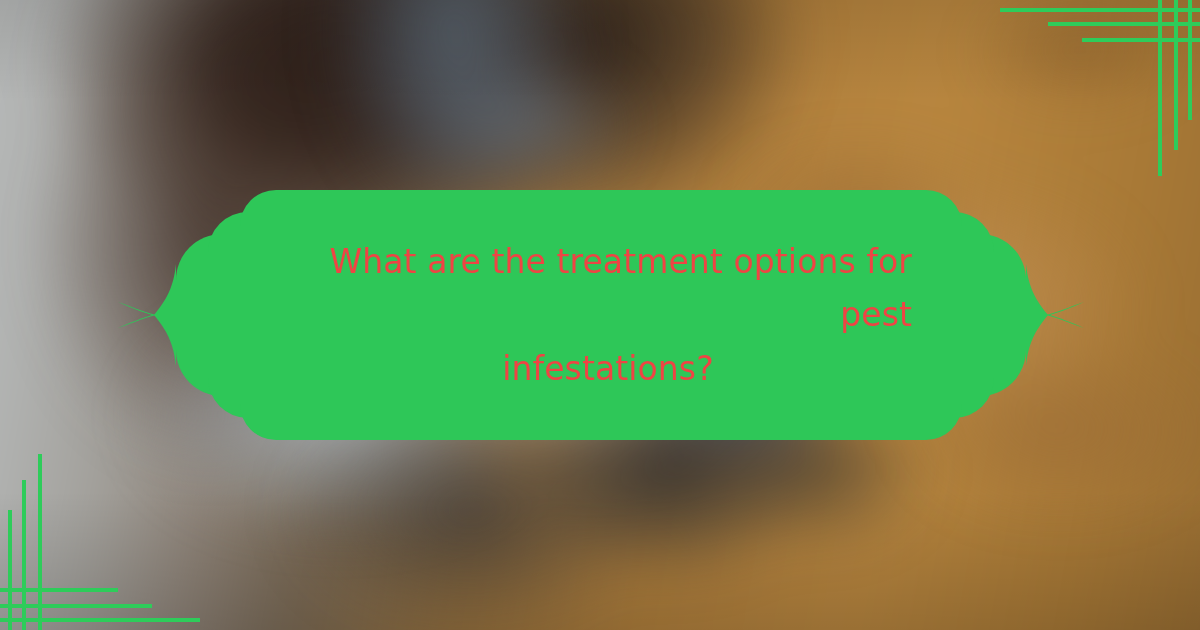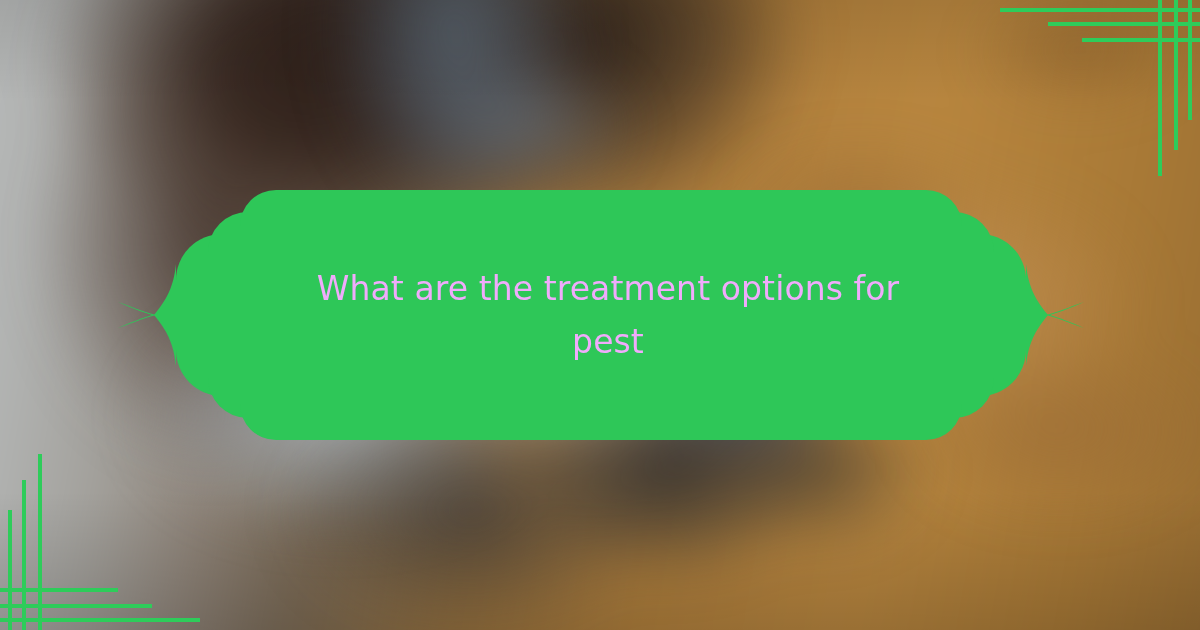--- a/index.html
+++ b/index.html
@@ -198,18 +198,19 @@
                  C 964 134, 956 130, 938 125 Z"></path>
 
         <rect x="68" y="44" width="850" height="162" rx="46" ry="46"></rect>
 
         <rect x="100" y="22" width="786" height="206" rx="40" ry="40"></rect>
 
         <rect x="132" y="0" width="722" height="250" rx="36" ry="36"></rect>
       </g>
     </svg>
 
-    <div id="bubble-text" style="color: #f0abfc;">
+    <div id="bubble-text" style="color: #ef4444; text-align: right;">
       <span>What are the treatment options for pest</span>
+      <span>infestations?</span>
     </div>
   </div>
 
 </div>
 
 </body></html>

